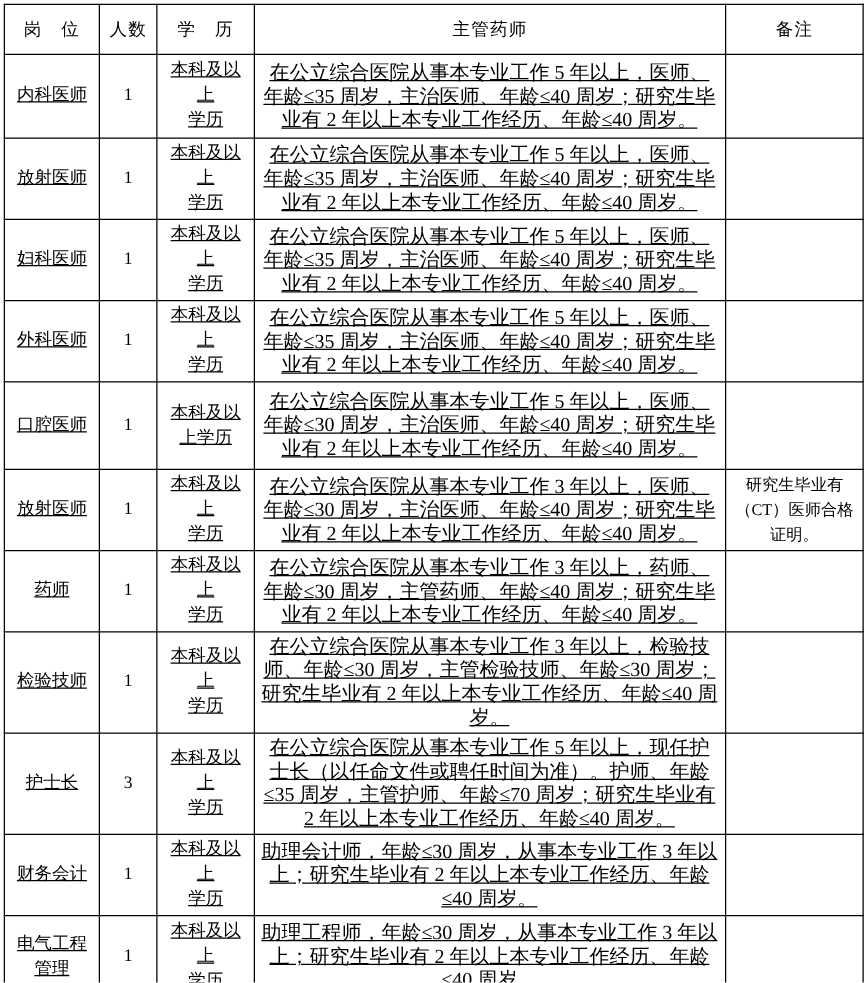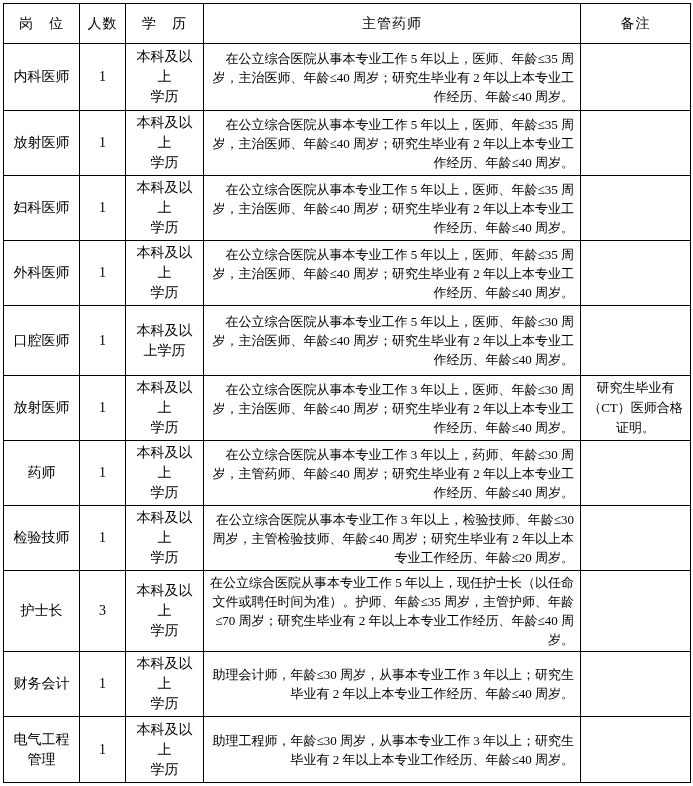--- a/index.html
+++ b/index.html
@@ -51,29 +51,31 @@
   tbody tr:nth-child(8)  { height: 62px; }
   tbody tr:nth-child(9)  { height: 64px; }
   tbody tr:nth-child(10) { height: 41px; }
   tbody tr:nth-child(11) { height: 66px; }
   tbody tr:nth-child(12) { height: 65px; }
 
   td.pos, td.edu {
     font-size: 14px;
     line-height: 20px;
     white-space: pre-line;
+    text-decoration: underline;
   }
   td.num {
     font-size: 14px;
   }
   td.cond {
-    text-align: right;
-    font-size: 13px;
+    text-align: center;
+    font-size: 16px;
     line-height: 19px;
     padding: 2px 6px 2px 5px;
+    text-decoration: underline;
   }
   td.remark {
     font-size: 13px;
     line-height: 20px;
   }
   .wavy {
     text-decoration: underline;
     text-decoration-style: wavy;
     text-decoration-color: #ff0000;
     text-decoration-thickness: 1px;
@@ -155,21 +157,21 @@
         <td class="edu">本科及以上
 学历</td>
         <td class="cond">在公立综合医院从事本专业工作 3 年以上，药师、年龄≤30 周岁，主管药师、年龄≤40 周岁；研究生毕业有 2 年以上本专业工作经历、年龄≤40 周岁。</td>
         <td class="remark"></td>
       </tr>
       <tr>
         <td class="pos">检验技师</td>
         <td class="num">1</td>
         <td class="edu">本科及以上
 学历</td>
-        <td class="cond">在公立综合医院从事本专业工作 3 年以上，检验技师、年龄≤30 周岁，主管检验技师、年龄≤40 周岁；研究生毕业有 2 年以上本专业工作经历、年龄≤20 周岁。</td>
+        <td class="cond">在公立综合医院从事本专业工作 3 年以上，检验技师、年龄≤30 周岁，主管检验技师、年龄≤30 周岁；研究生毕业有 2 年以上本专业工作经历、年龄≤40 周岁。</td>
         <td class="remark"></td>
       </tr>
       <tr>
         <td class="pos">护士长</td>
         <td class="num">3</td>
         <td class="edu">本科及以上
 学历</td>
         <td class="cond">在公立综合医院从事本专业工作 5 年以上，现任护士长（以任命文件或聘任时间为准）。护师、年龄≤35 周岁，主管护师、年龄≤70 周岁；研究生毕业有 2 年以上本专业工作经历、年龄≤40 周岁。</td>
         <td class="remark"></td>
       </tr>

